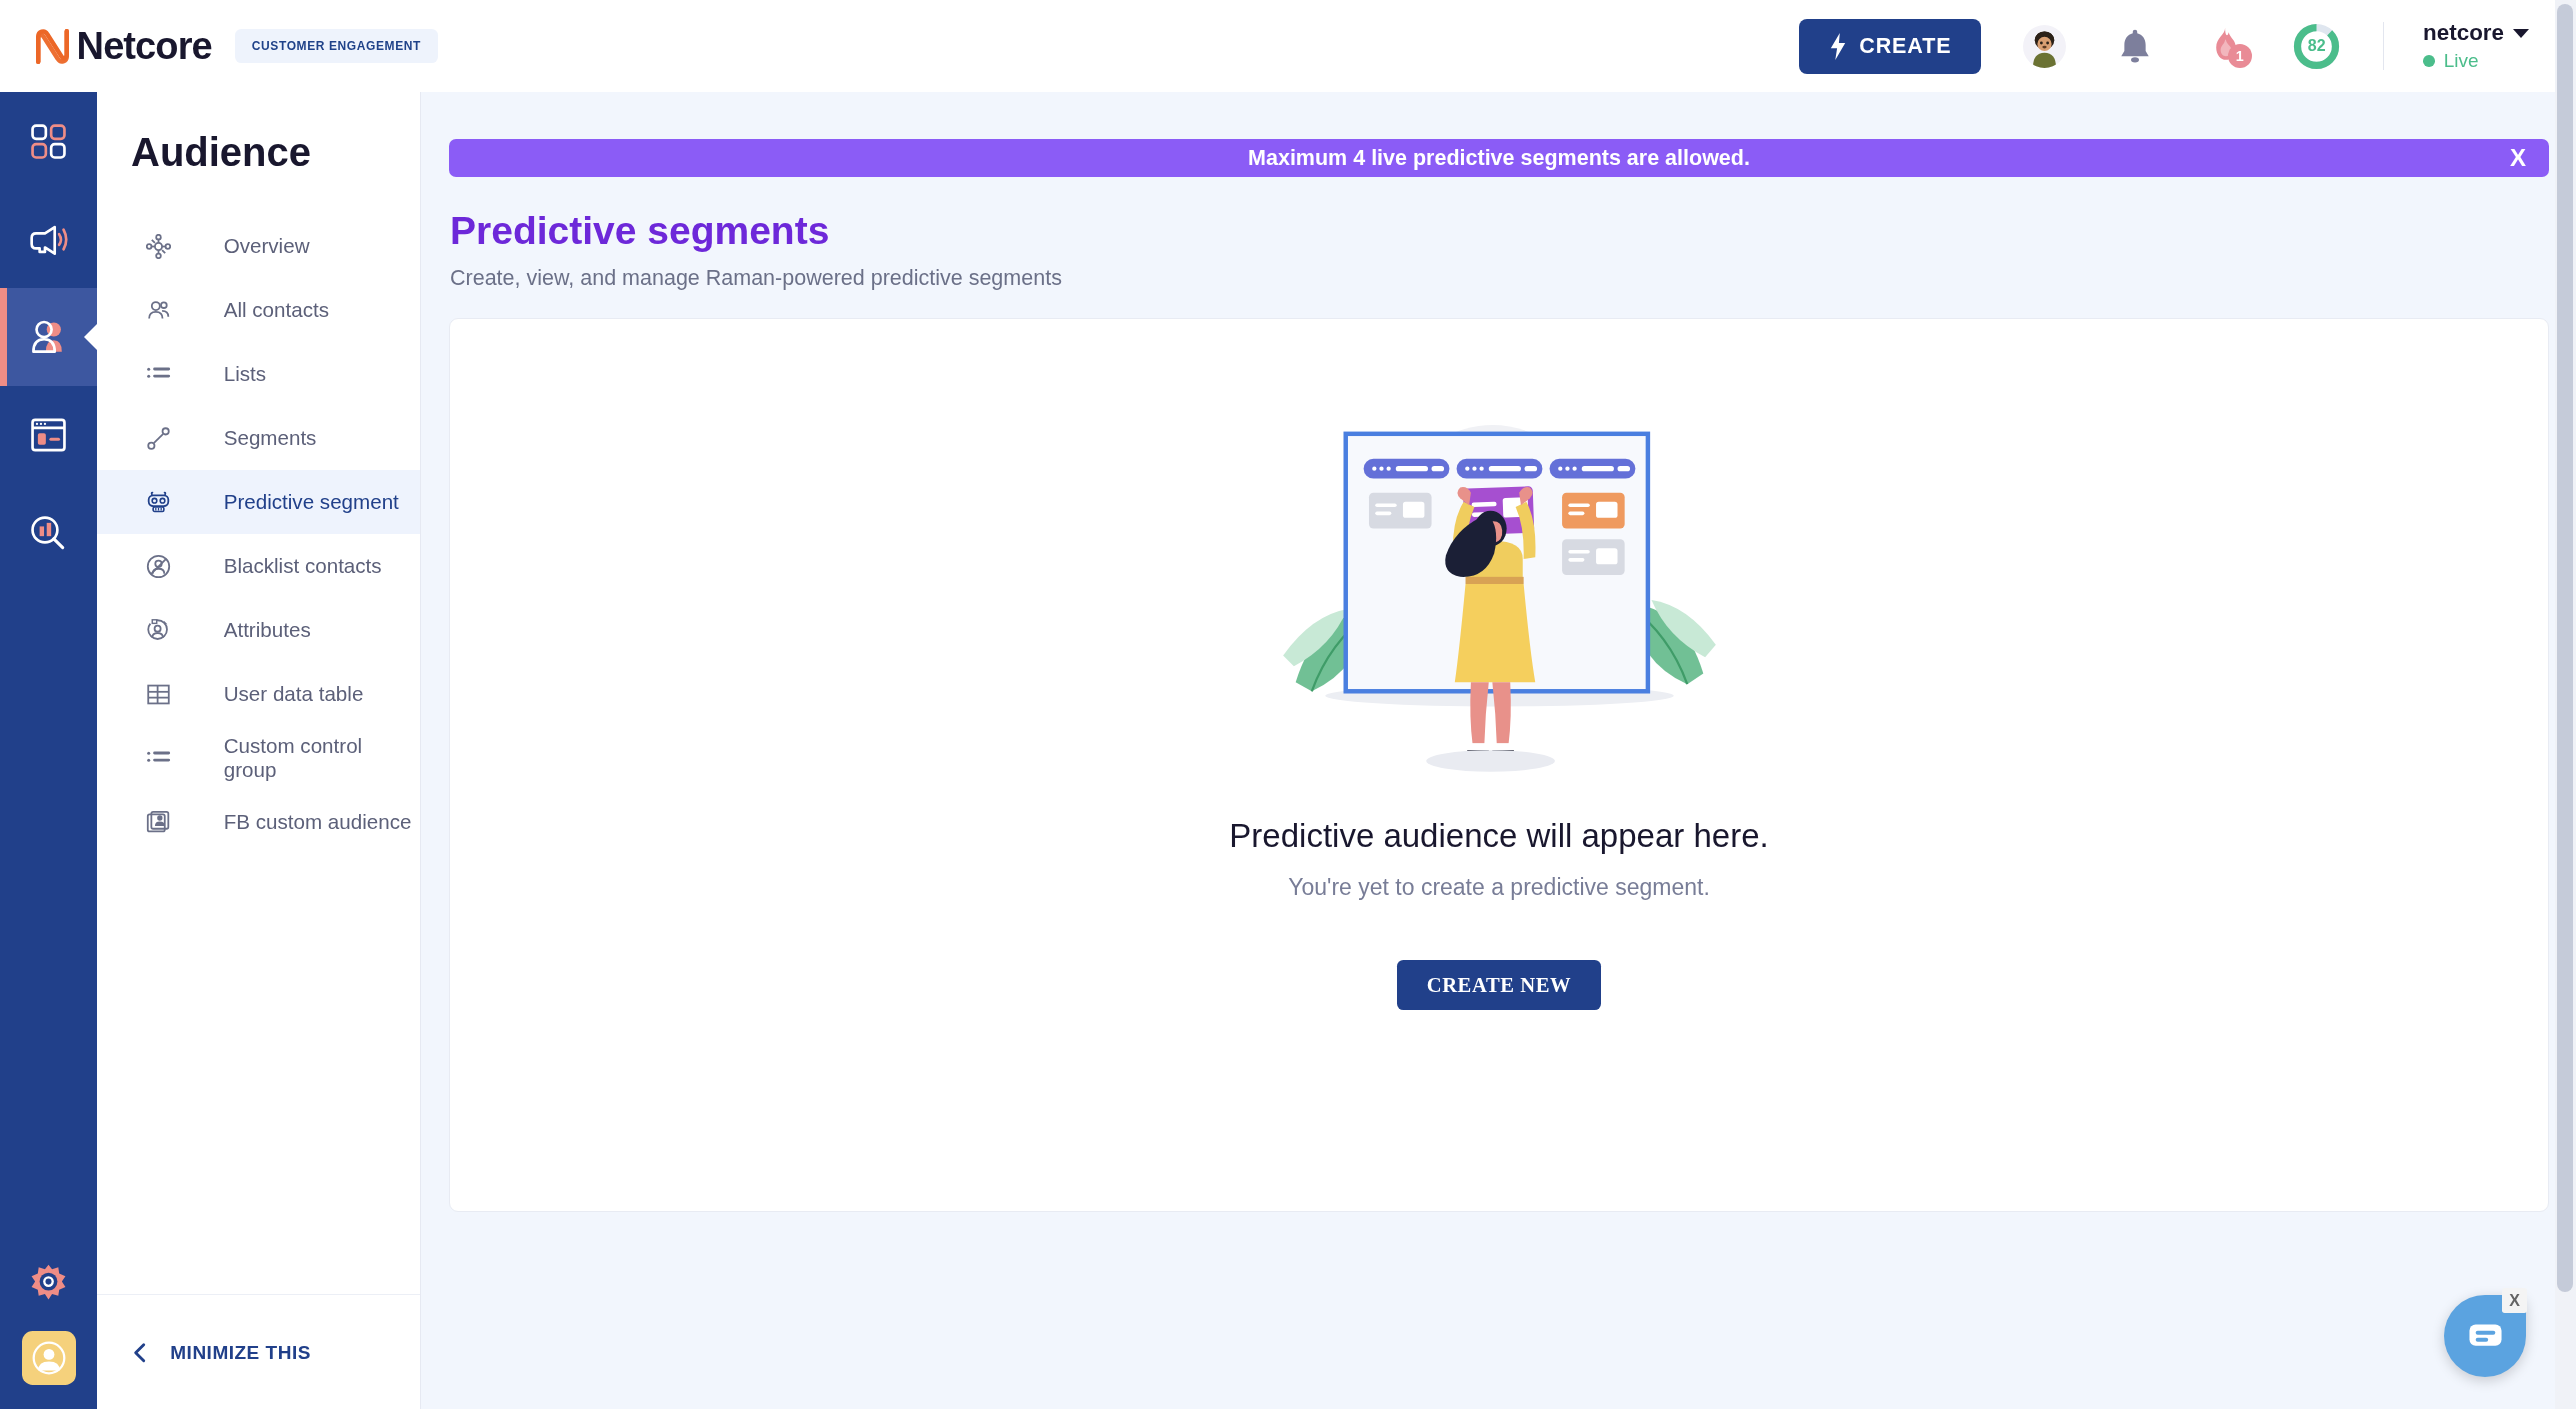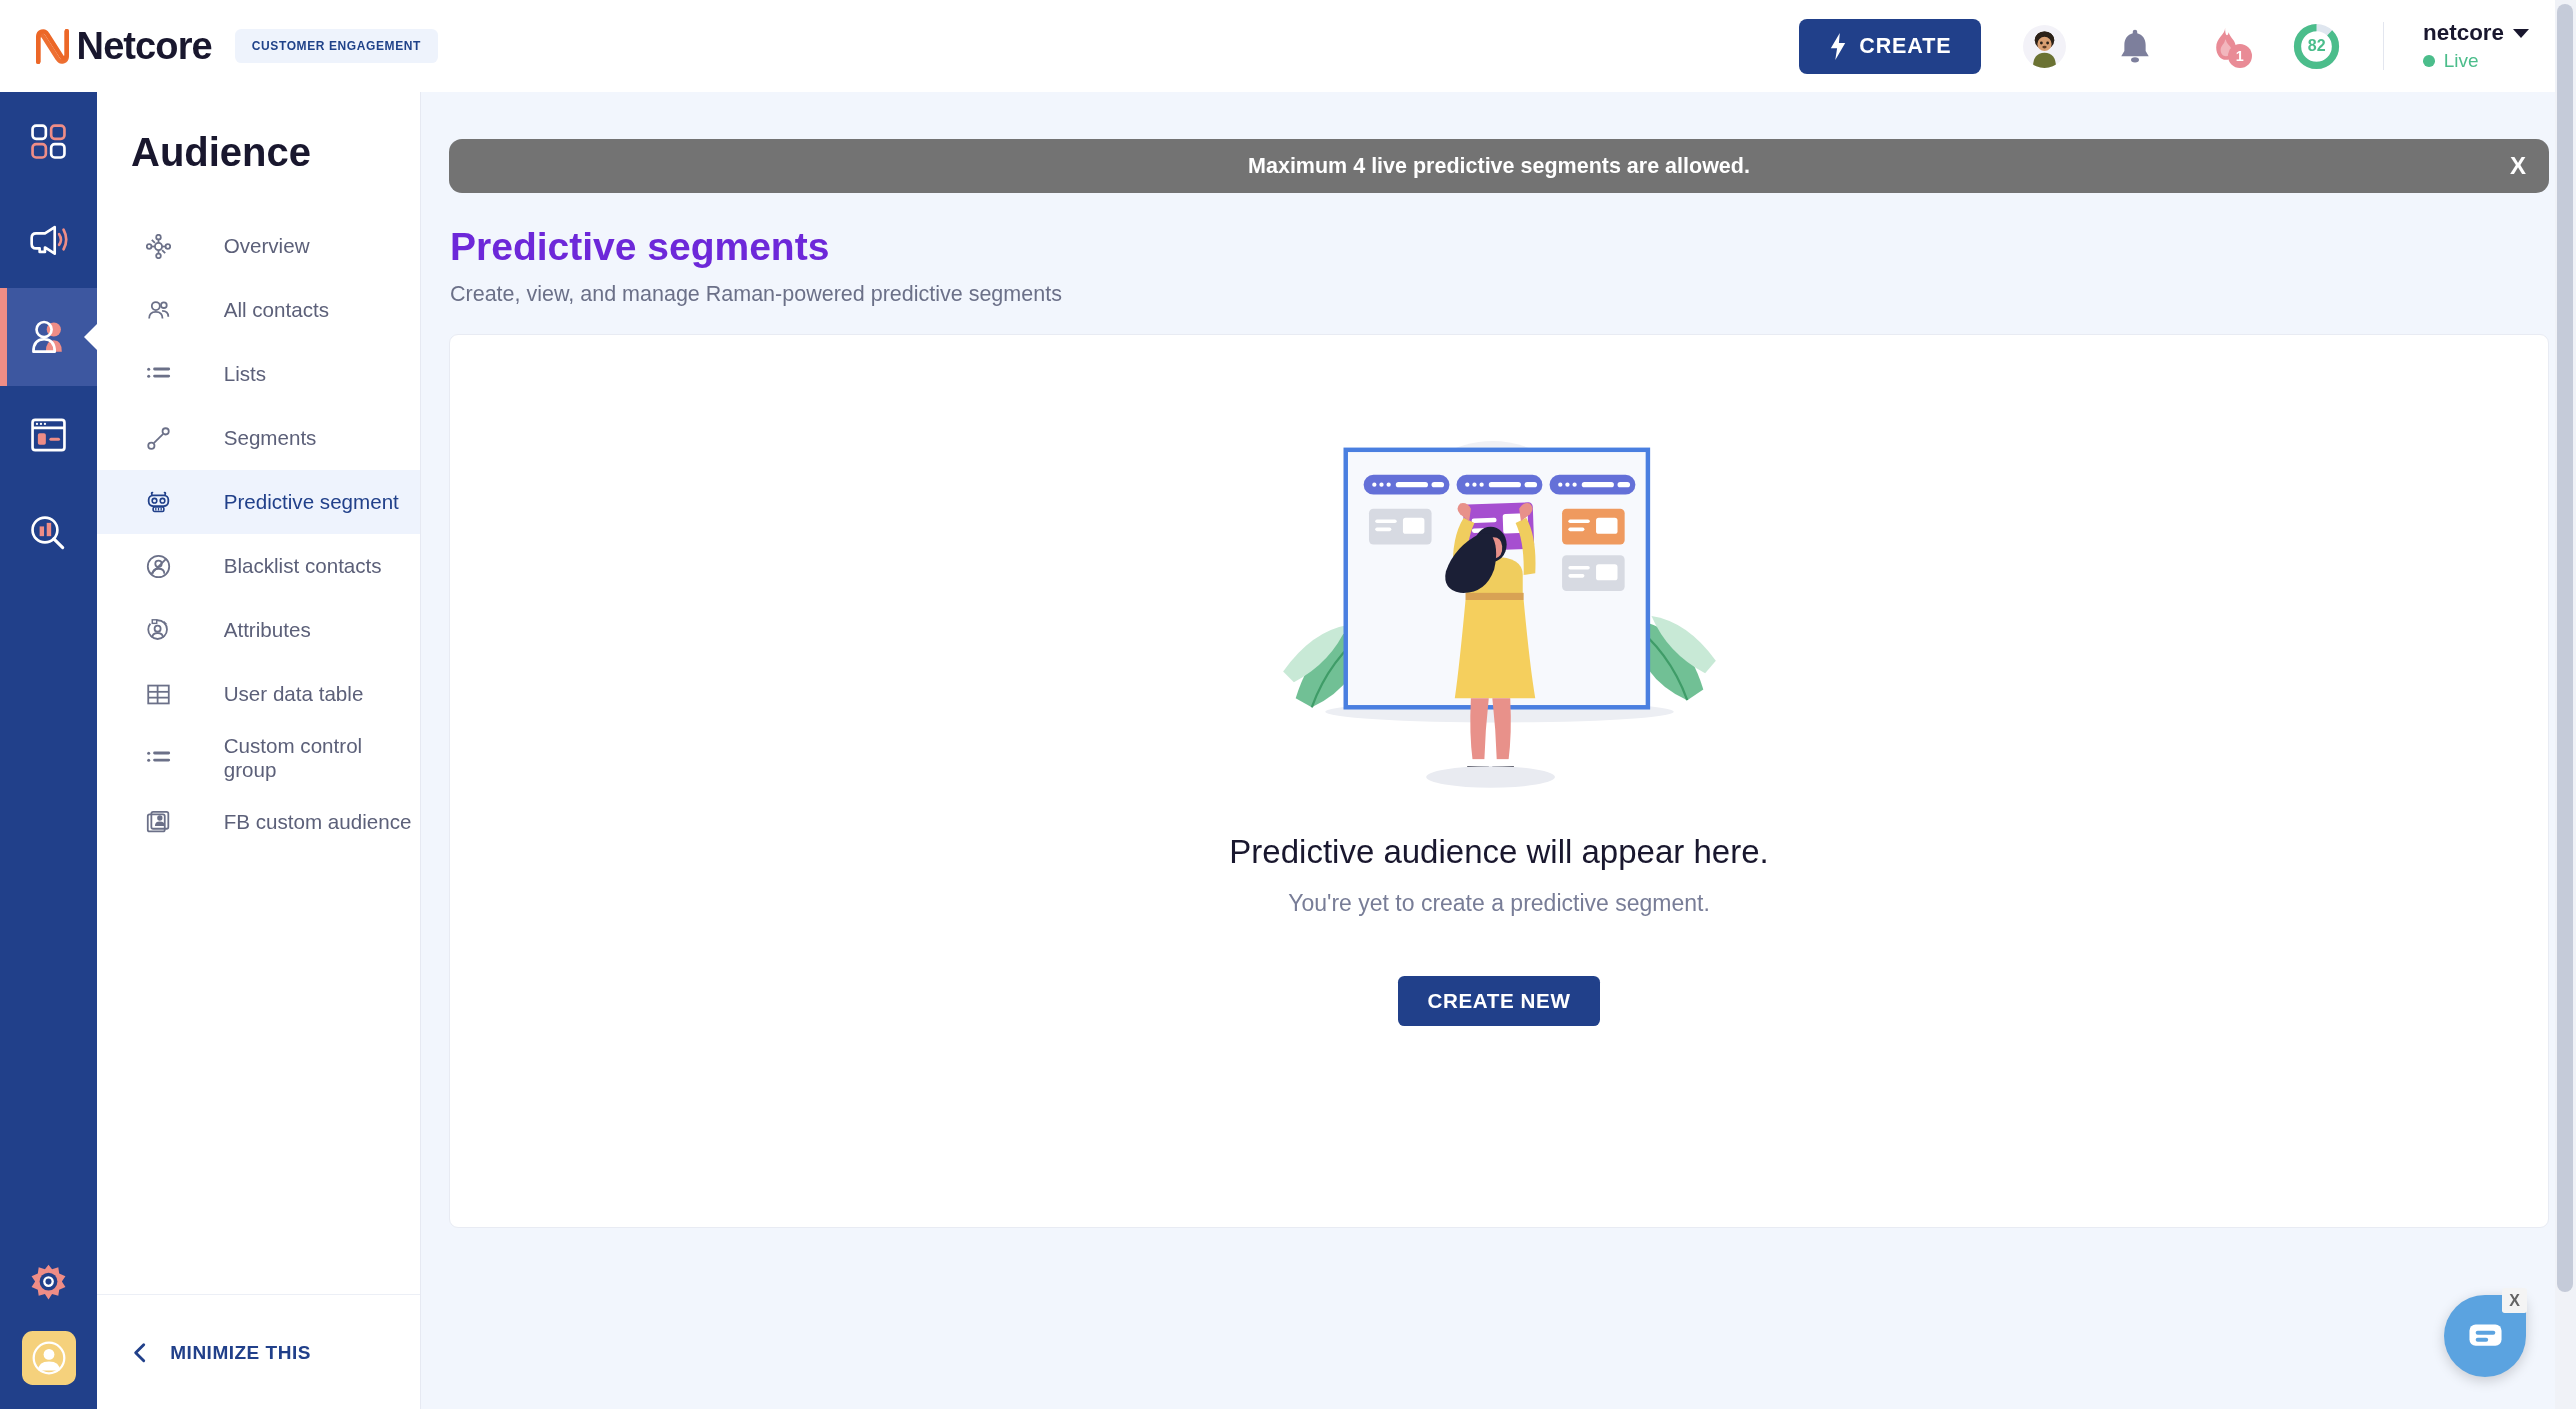--- a/index.html
+++ b/index.html
@@ -158,22 +158,22 @@
   
   .main {
     position: absolute; top: 92px; left: 420px;
     width: 2156px; height: 1318px;
     background: #f2f6fd;
     overflow: hidden;
   }
   .banner {
     position: relative;
     margin: 47px 27px 0 29px;
-    height: 54px; border-radius: 13px;
-    background: #737373;
+    height: 38px; border-radius: 7px;
+    background: #8b5cf6;
     display: flex; align-items: center; justify-content: center;
   }
   .banner-text {
     color: #fff; font-size: 21.5px; font-weight: 700;
   }
   .banner-close {
     position: absolute; right: 23px; top: 50%;
     transform: translateY(-50%);
     color: #fff; font-size: 24px; font-weight: 700;
     cursor: pointer; line-height: 1;
@@ -197,20 +197,21 @@
   .empty-sub {
     font-size: 23px; color: #787d97; margin-top: 19.7px;
   }
   .create-new {
     margin-top: 59px;
     background: #21408a; color: #fff;
     border: none; border-radius: 6.3px;
     height: 50px; padding: 0 29.5px;
     font-size: 20.6px; font-weight: 600; letter-spacing: 0.6px;
     cursor: pointer;
+    font-family: Liberation Serif, serif;
   }
 
   
   .chat-bubble {
     position: absolute; right: 50px; bottom: 32px;
     width: 82px; height: 82px; border-radius: 50% 50% 50% 50%;
     background: #5ba3e0;
     box-shadow: 0 3.6px 12.5px rgba(0,0,0,0.18);
     display: flex; align-items: center; justify-content: center;
     cursor: pointer; z-index: 50;

